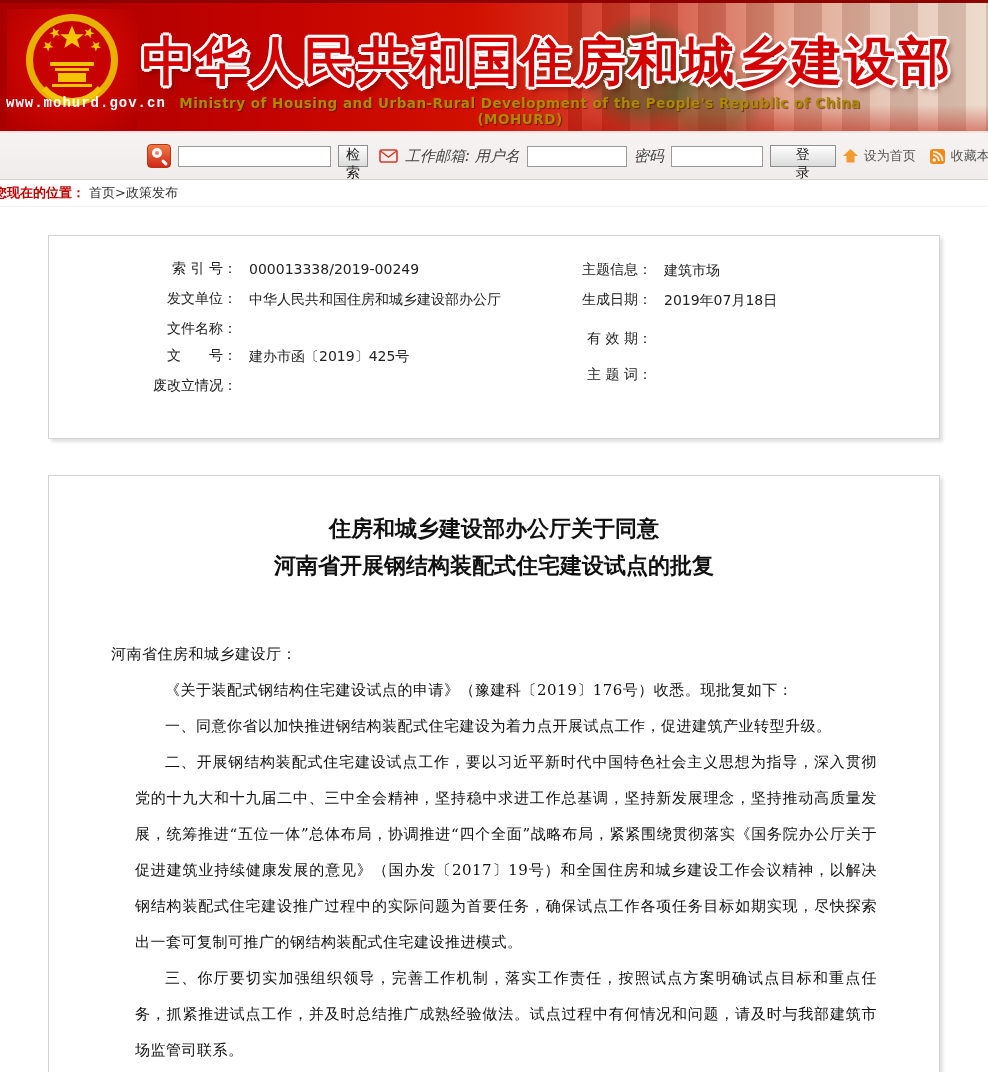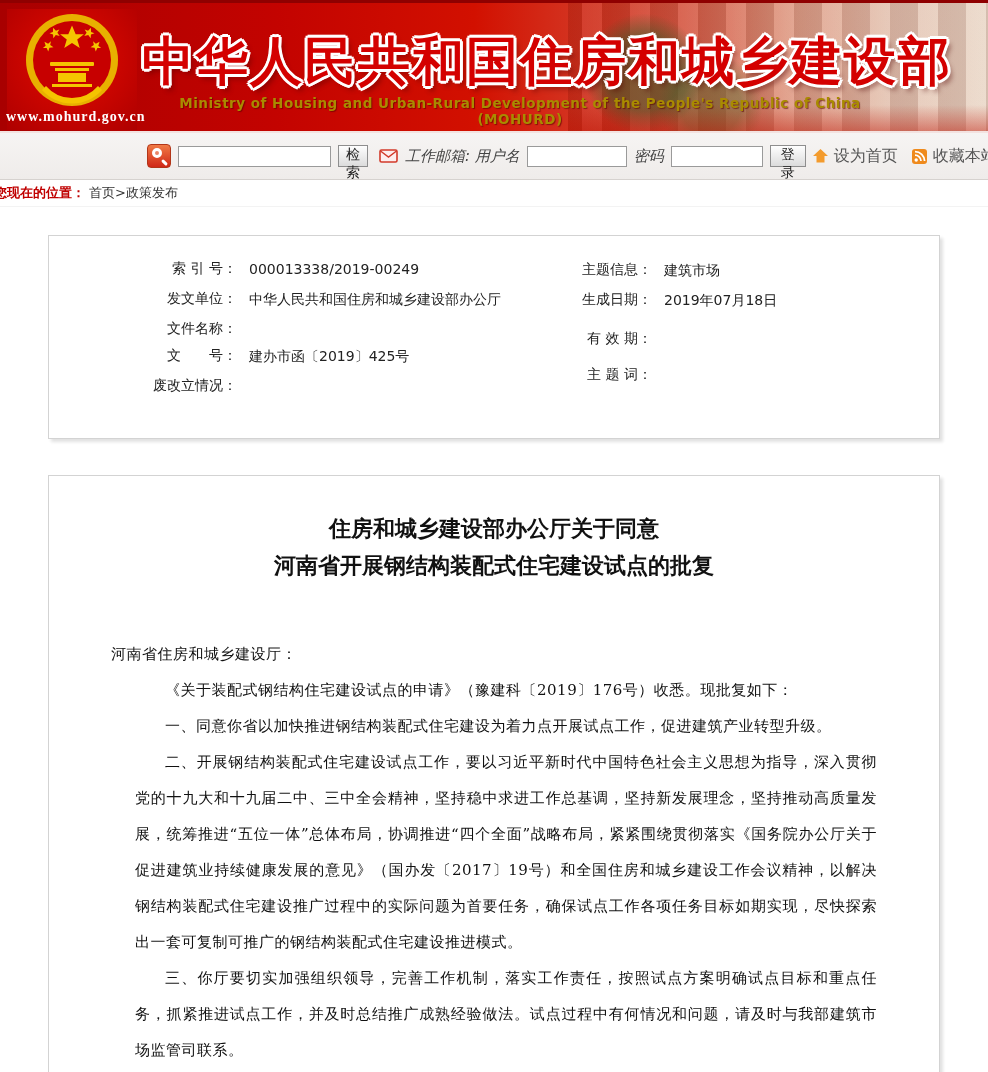--- a/index.html
+++ b/index.html
@@ -17,22 +17,22 @@
       repeating-linear-gradient(90deg, rgba(120,70,60,.18) 0 14px, rgba(255,255,255,.12) 14px 34px, rgba(120,70,60,.18) 34px 48px),
       linear-gradient(90deg, rgba(200,20,0,.55) 0%, rgba(224,170,150,.15) 55%, rgba(236,214,196,0) 100%);
     mix-blend-mode:normal; }
   .banner .photo-fade { position:absolute; right:0; bottom:0; width:420px; height:26px;
     background:linear-gradient(180deg, rgba(200,30,10,0), rgba(190,20,5,.45)); }
 
   .emblem-box { position:absolute; left:7px; top:6px; width:130px; height:121px;
     background:radial-gradient(circle at 50% 42%, #e30b00 0%, #c40400 60%, #ae0000 100%);
     display:flex; flex-direction:column; align-items:center; }
   .emblem-box svg { margin-top:3px; }
-  .site-url { position:absolute; left:6px; bottom:6px; color:#fff; font-weight:bold;
-    font-size:14px; letter-spacing:1px; font-family:Liberation Serif, serif; }
+  .site-url { position:absolute; left:6px; bottom:20px; color:#fff; font-weight:bold;
+    font-size:14px; letter-spacing:1px; font-family:Liberation Mono, monospace; }
 
   .banner-title { position:absolute; left:142px; top:24px; width:746px;
     font-size:52px; font-weight:900; color:#d40000; letter-spacing:2px; white-space:nowrap;
     text-shadow:-2px -2px 0 #fff, 2px -2px 0 #fff, -2px 2px 0 #fff, 2px 2px 0 #fff,
                 0 -3px 0 #fff, 0 3px 0 #fff, -3px 0 0 #fff, 3px 0 0 #fff, 4px 5px 5px rgba(80,0,0,.45); }
   .banner-sub { position:absolute; left:150px; top:92px; width:740px; text-align:center;
     font-size:13.5px; font-weight:bold; color:#a98b00; text-shadow:1px 1px 1px rgba(90,0,0,.6);
     letter-spacing:.5px; }
 
   
@@ -43,25 +43,25 @@
   .mag-btn .lens { position:absolute; left:4px; top:3px; width:10px; height:10px;
     border:3px solid #fff; border-radius:50%; background:rgba(255,255,255,.25); }
   .mag-btn .handle { position:absolute; left:15px; top:14px; width:3px; height:7px;
     background:#fff; transform:rotate(-45deg); border-radius:2px; }
   .tb-input { height:21px; border:1px solid #9a9a9a; background:#fff; padding:0 4px;
     font-size:12px; }
   .inp-search { width:153px; }
   .inp-user { width:100px; }
   .inp-pass { width:92px; }
   .tb-btn { height:22px; border:1px solid #8e8e8e; background:linear-gradient(#fefefe,#dcdcdc);
-    font-size:14px; color:#222; padding:0 10px; cursor:pointer; font-family:inherit; }
+    font-size:14px; color:#222; padding:0 25px; cursor:pointer; font-family:inherit; }
   .btn-search { width:64px; padding:0; }
   .tb-label { font-size:15px; color:#444; white-space:nowrap;font-style:italic; }
   .tb-right { margin-left:auto; display:flex; align-items:center; gap:6px; padding-right:2px; }
-  .tb-link { font-size:16px; color:#555; text-decoration:none; white-space:nowrap; cursor:pointer; }
+  .tb-link { font-size:13px; color:#555; text-decoration:none; white-space:nowrap; cursor:pointer; }
 
   
   .breadcrumb { height:27px; display:flex; align-items:center; font-size:13px;
     margin-left:-6px; border-bottom:1px solid #f3f3f3; }
   .bc-prefix { color:#c00000; font-weight:bold; }
   .bc-path { color:#333; margin-left:4px; cursor:pointer; }
 
   
   .panel { width:892px; margin-left:48px; background:#fff;
     border:1px solid #d3d3d3; box-shadow:3px 3px 3px #e2e2e2; }

